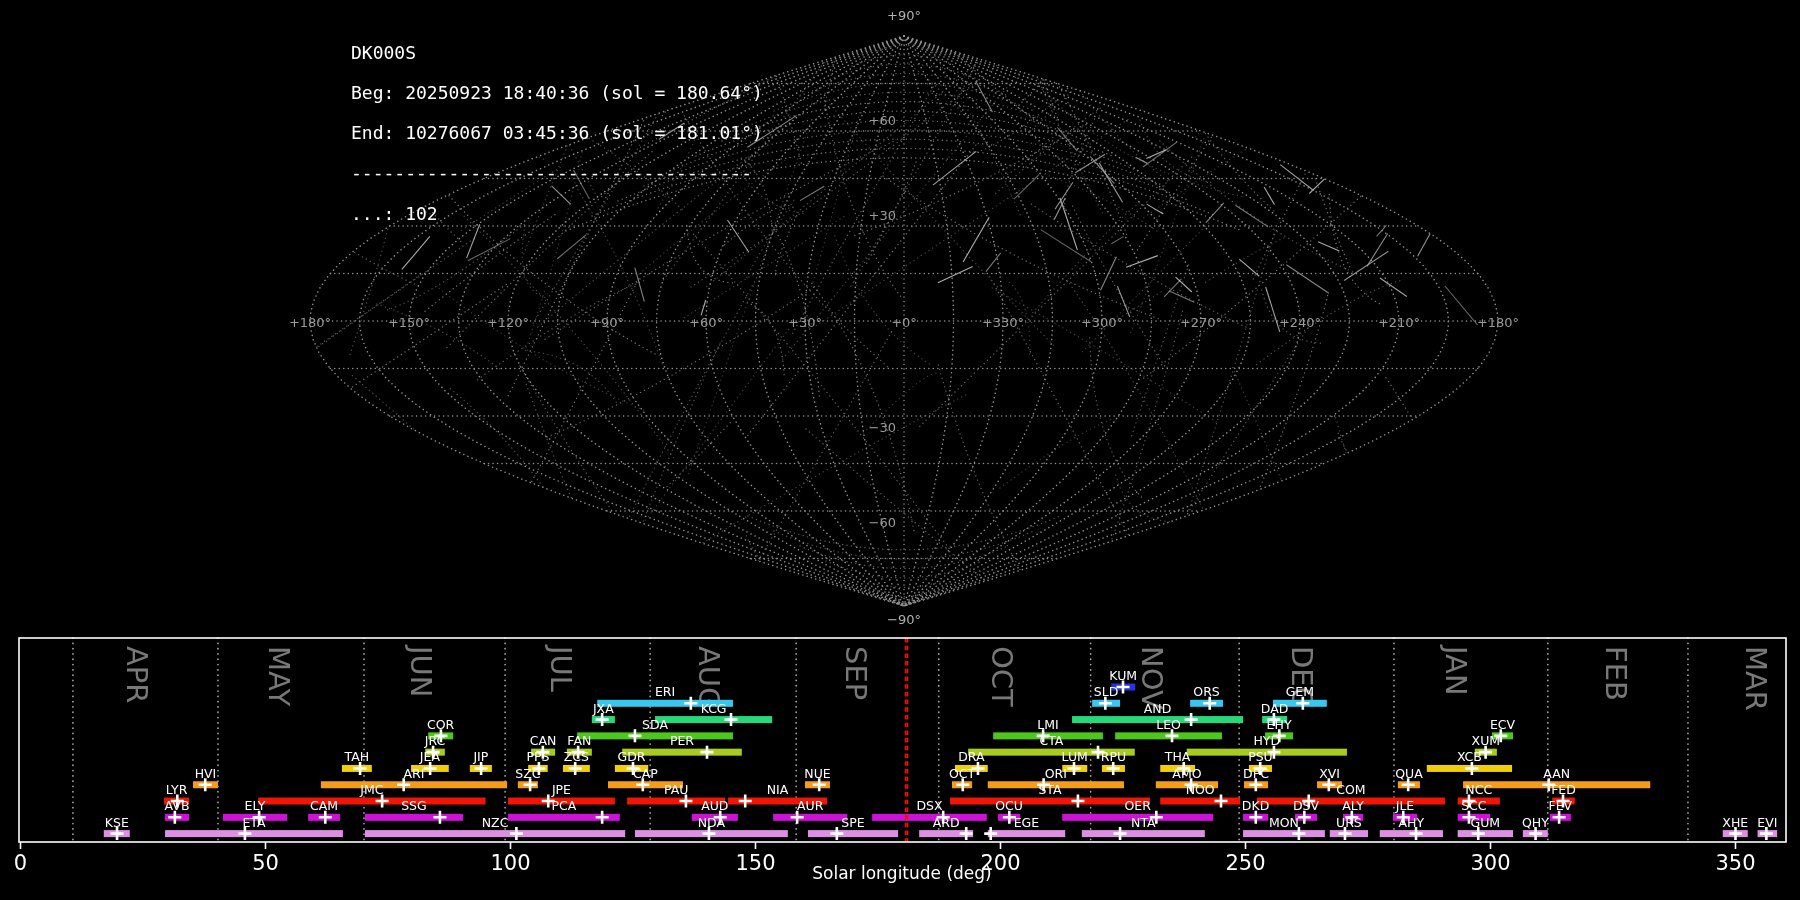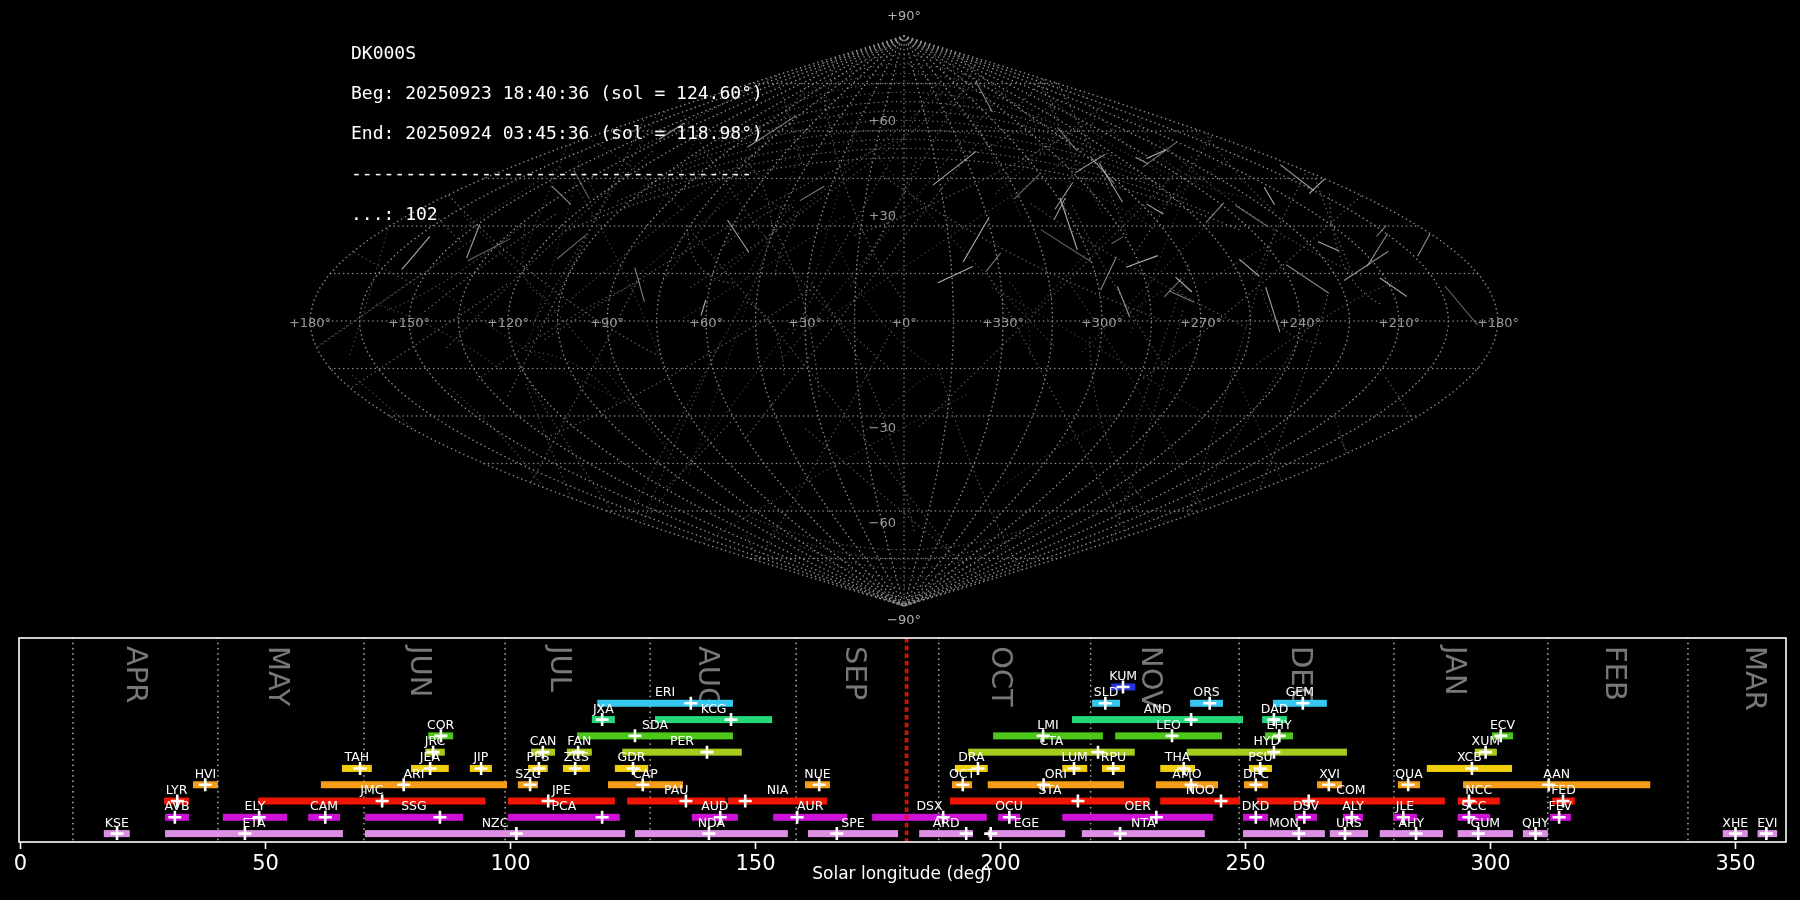--- a/index.html
+++ b/index.html
@@ -760,18 +760,18 @@
         <line x1="1735.5000000000002" y1="842" x2="1735.5000000000002" y2="849" stroke="#ffffff" stroke-width="1.6"></line>
         <text x="1735.5000000000002" y="870" fill="#ffffff" font-size="21" text-anchor="middle">350</text>
       </g>
     <text id="xlabel" x="902" y="879" fill="#ffffff" font-size="17" text-anchor="middle">Solar longitude (deg)</text>
     <text id="pole-top" x="904" y="20" fill="#b0b0b0" font-size="13" text-anchor="middle">+90°</text>
     <text id="pole-bottom" x="904" y="624" fill="#b0b0b0" font-size="13" text-anchor="middle">−90°</text>
   </svg>
 
   <div id="hdr">
     <div>DK000S</div>
-    <div>Beg: 20250923 18:40:36 (sol = 124.60°)</div>
-    <div>End: 20250924 03:45:36 (sol = 118.98°)</div>
+    <div>Beg: 20250923 18:40:36 (sol = 180.64°)</div>
+    <div>End: 10276067 03:45:36 (sol = 181.01°)</div>
     <div>-------------------------------------</div>
     <div>...: 102</div>
   </div>
 </div>
 
 </body></html>

